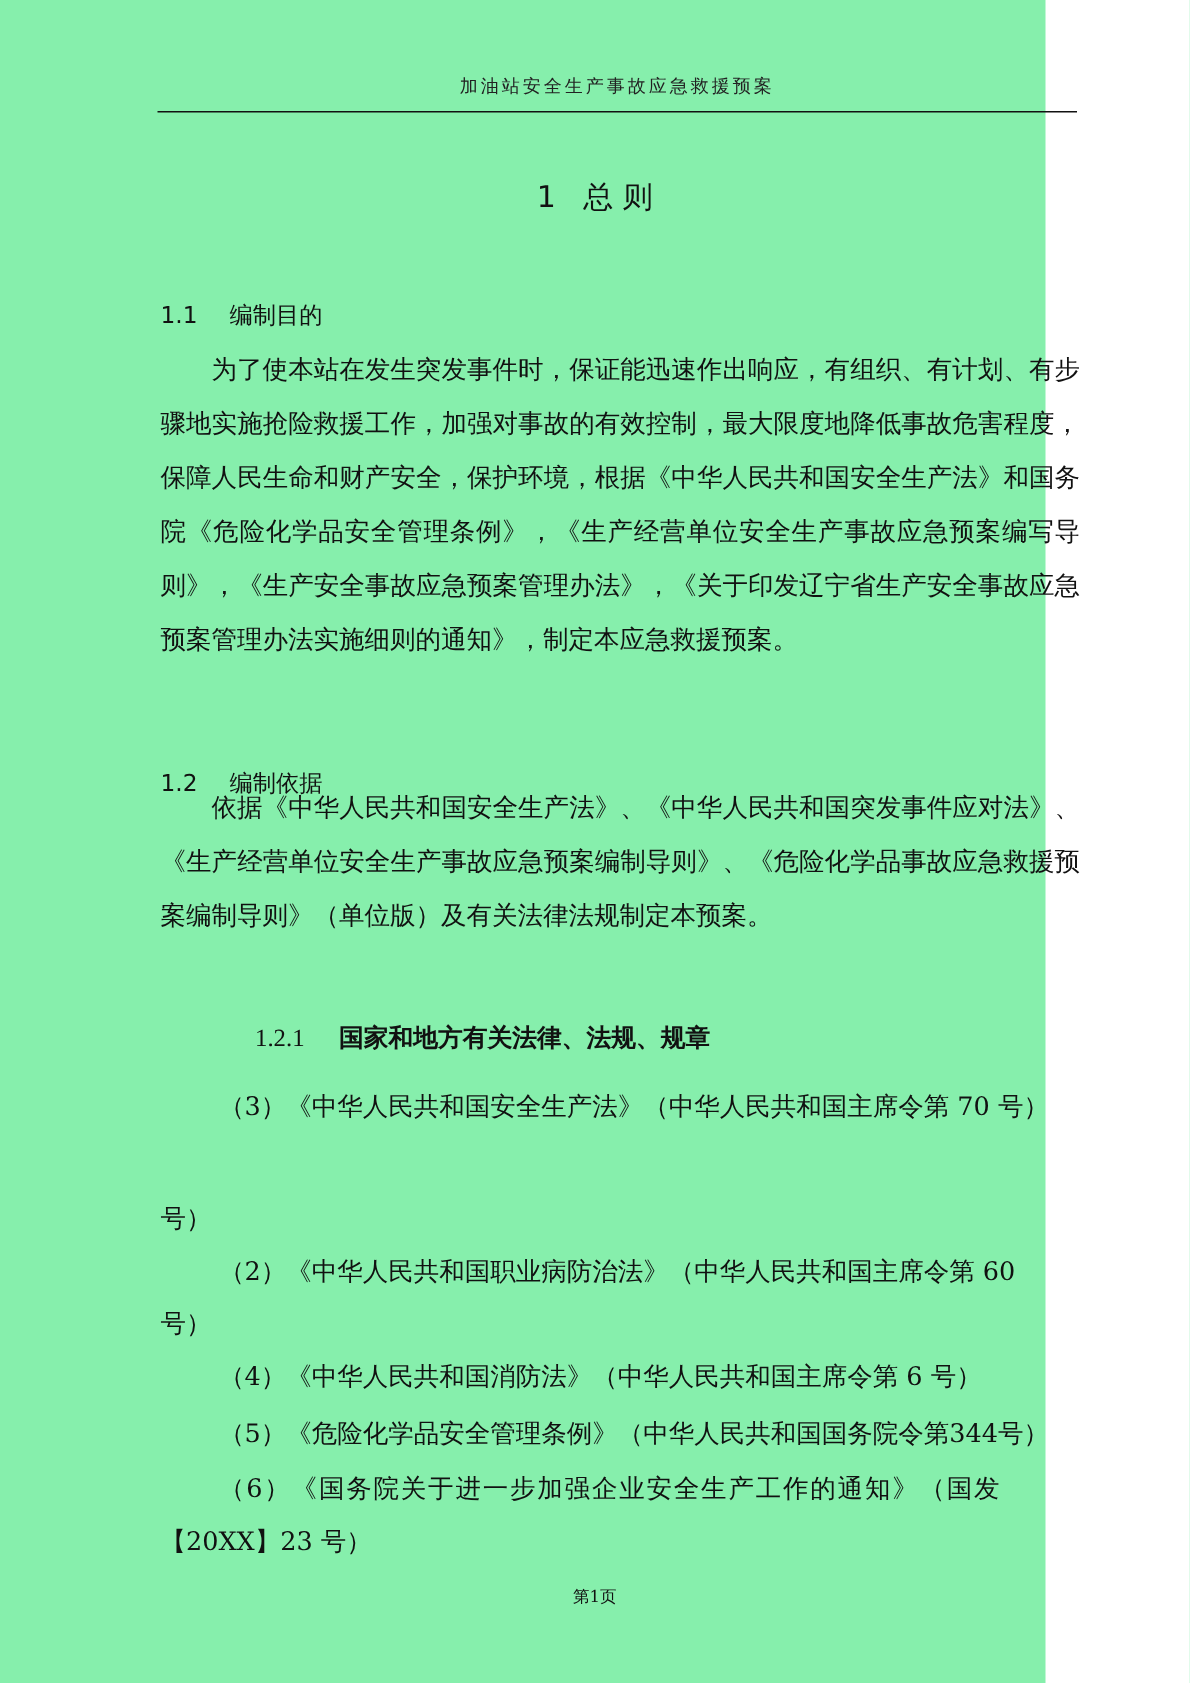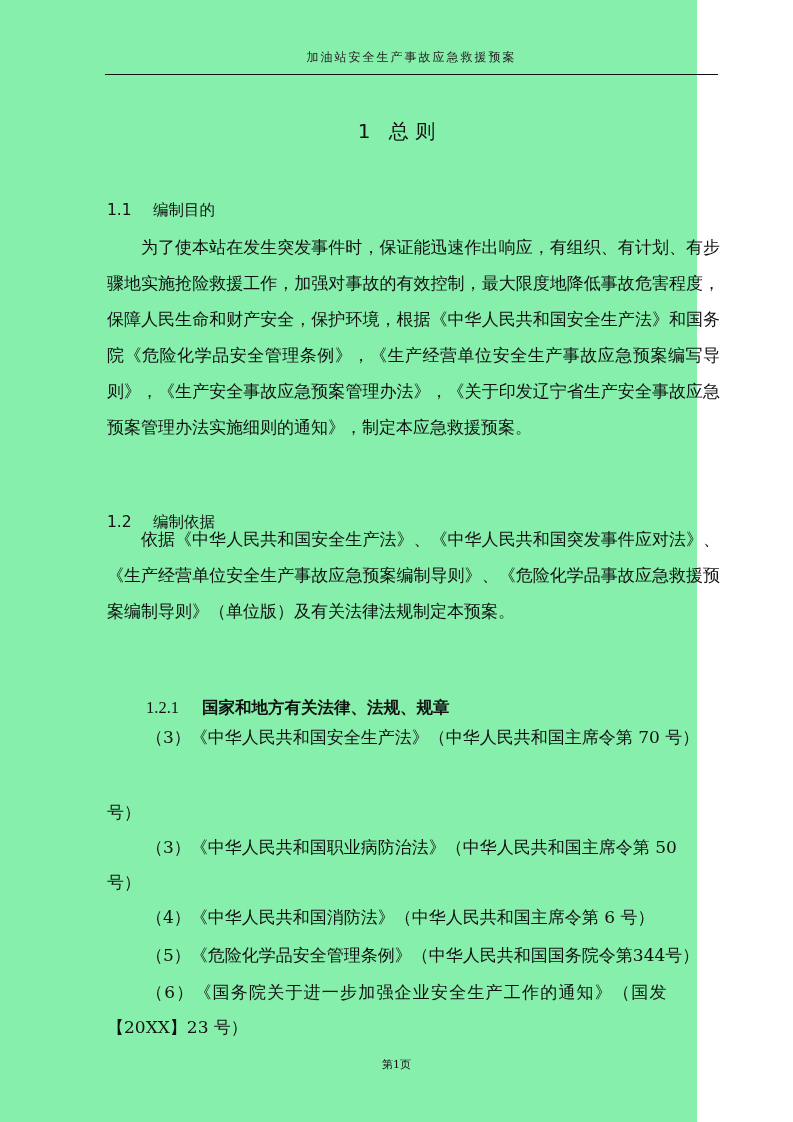--- a/index.html
+++ b/index.html
@@ -43,29 +43,29 @@
   </div>
 
   <div class="para" style="top:229px;">为了使本站在发生突发事件时，保证能迅速作出响应，有组织、有计划、有步骤地实施抢险救援工作，加强对事故的有效控制，最大限度地降低事故危害程度，保障人民生命和财产安全，保护环境，根据《中华人民共和国安全生产法》和国务院《危险化学品安全管理条例》，《生产经营单位安全生产事故应急预案编写导则》，《生产安全事故应急预案管理办法》，《关于印发辽宁省生产安全事故应急预案管理办法实施细则的通知》，制定本应急救援预案。</div>
 
   <div class="h2" style="top:512px;">
     <span class="num">1.2</span><span>编制依据</span>
   </div>
 
   <div class="para" style="top:521px;">依据《中华人民共和国安全生产法》、《中华人民共和国突发事件应对法》、《生产经营单位安全生产事故应急预案编制导则》、《危险化学品事故应急救援预案编制导则》（单位版）及有关法律法规制定本预案。</div>
 
-  <div class="h3" style="top:697px;">
+  <div class="h3" style="top:681px;margin-left:24px;">
     <span class="num">1.2.1</span><span>国家和地方有关法律、法规、规章</span>
   </div>
 
   <div class="line indent" style="top:726px;">（3）《中华人民共和国安全生产法》（中华人民共和国主席令第 70 号）</div>
 
   <div class="line" style="top:801px;">号）</div>
 
-  <div class="line indent" style="top:836px;">（3）《中华人民共和国职业病防治法》（中华人民共和国主席令第 50</div>
+  <div class="line indent" style="top:836px;">（2）《中华人民共和国职业病防治法》（中华人民共和国主席令第 60</div>
   <div class="line" style="top:871px;">号）</div>
 
   <div class="line indent" style="top:906px;">（4）《中华人民共和国消防法》（中华人民共和国主席令第 6 号）</div>
 
   <div class="line indent" style="top:944px;">（5）《危险化学品安全管理条例》（中华人民共和国国务院令第344号）</div>
 
   <div class="line indent" style="top:981px; letter-spacing:1.2px;">（6）《国务院关于进一步加强企业安全生产工作的通知》（国发</div>
   <div class="line" style="top:1016px;">【20XX】23 号）</div>
 
   <div class="footer">第1页</div>

